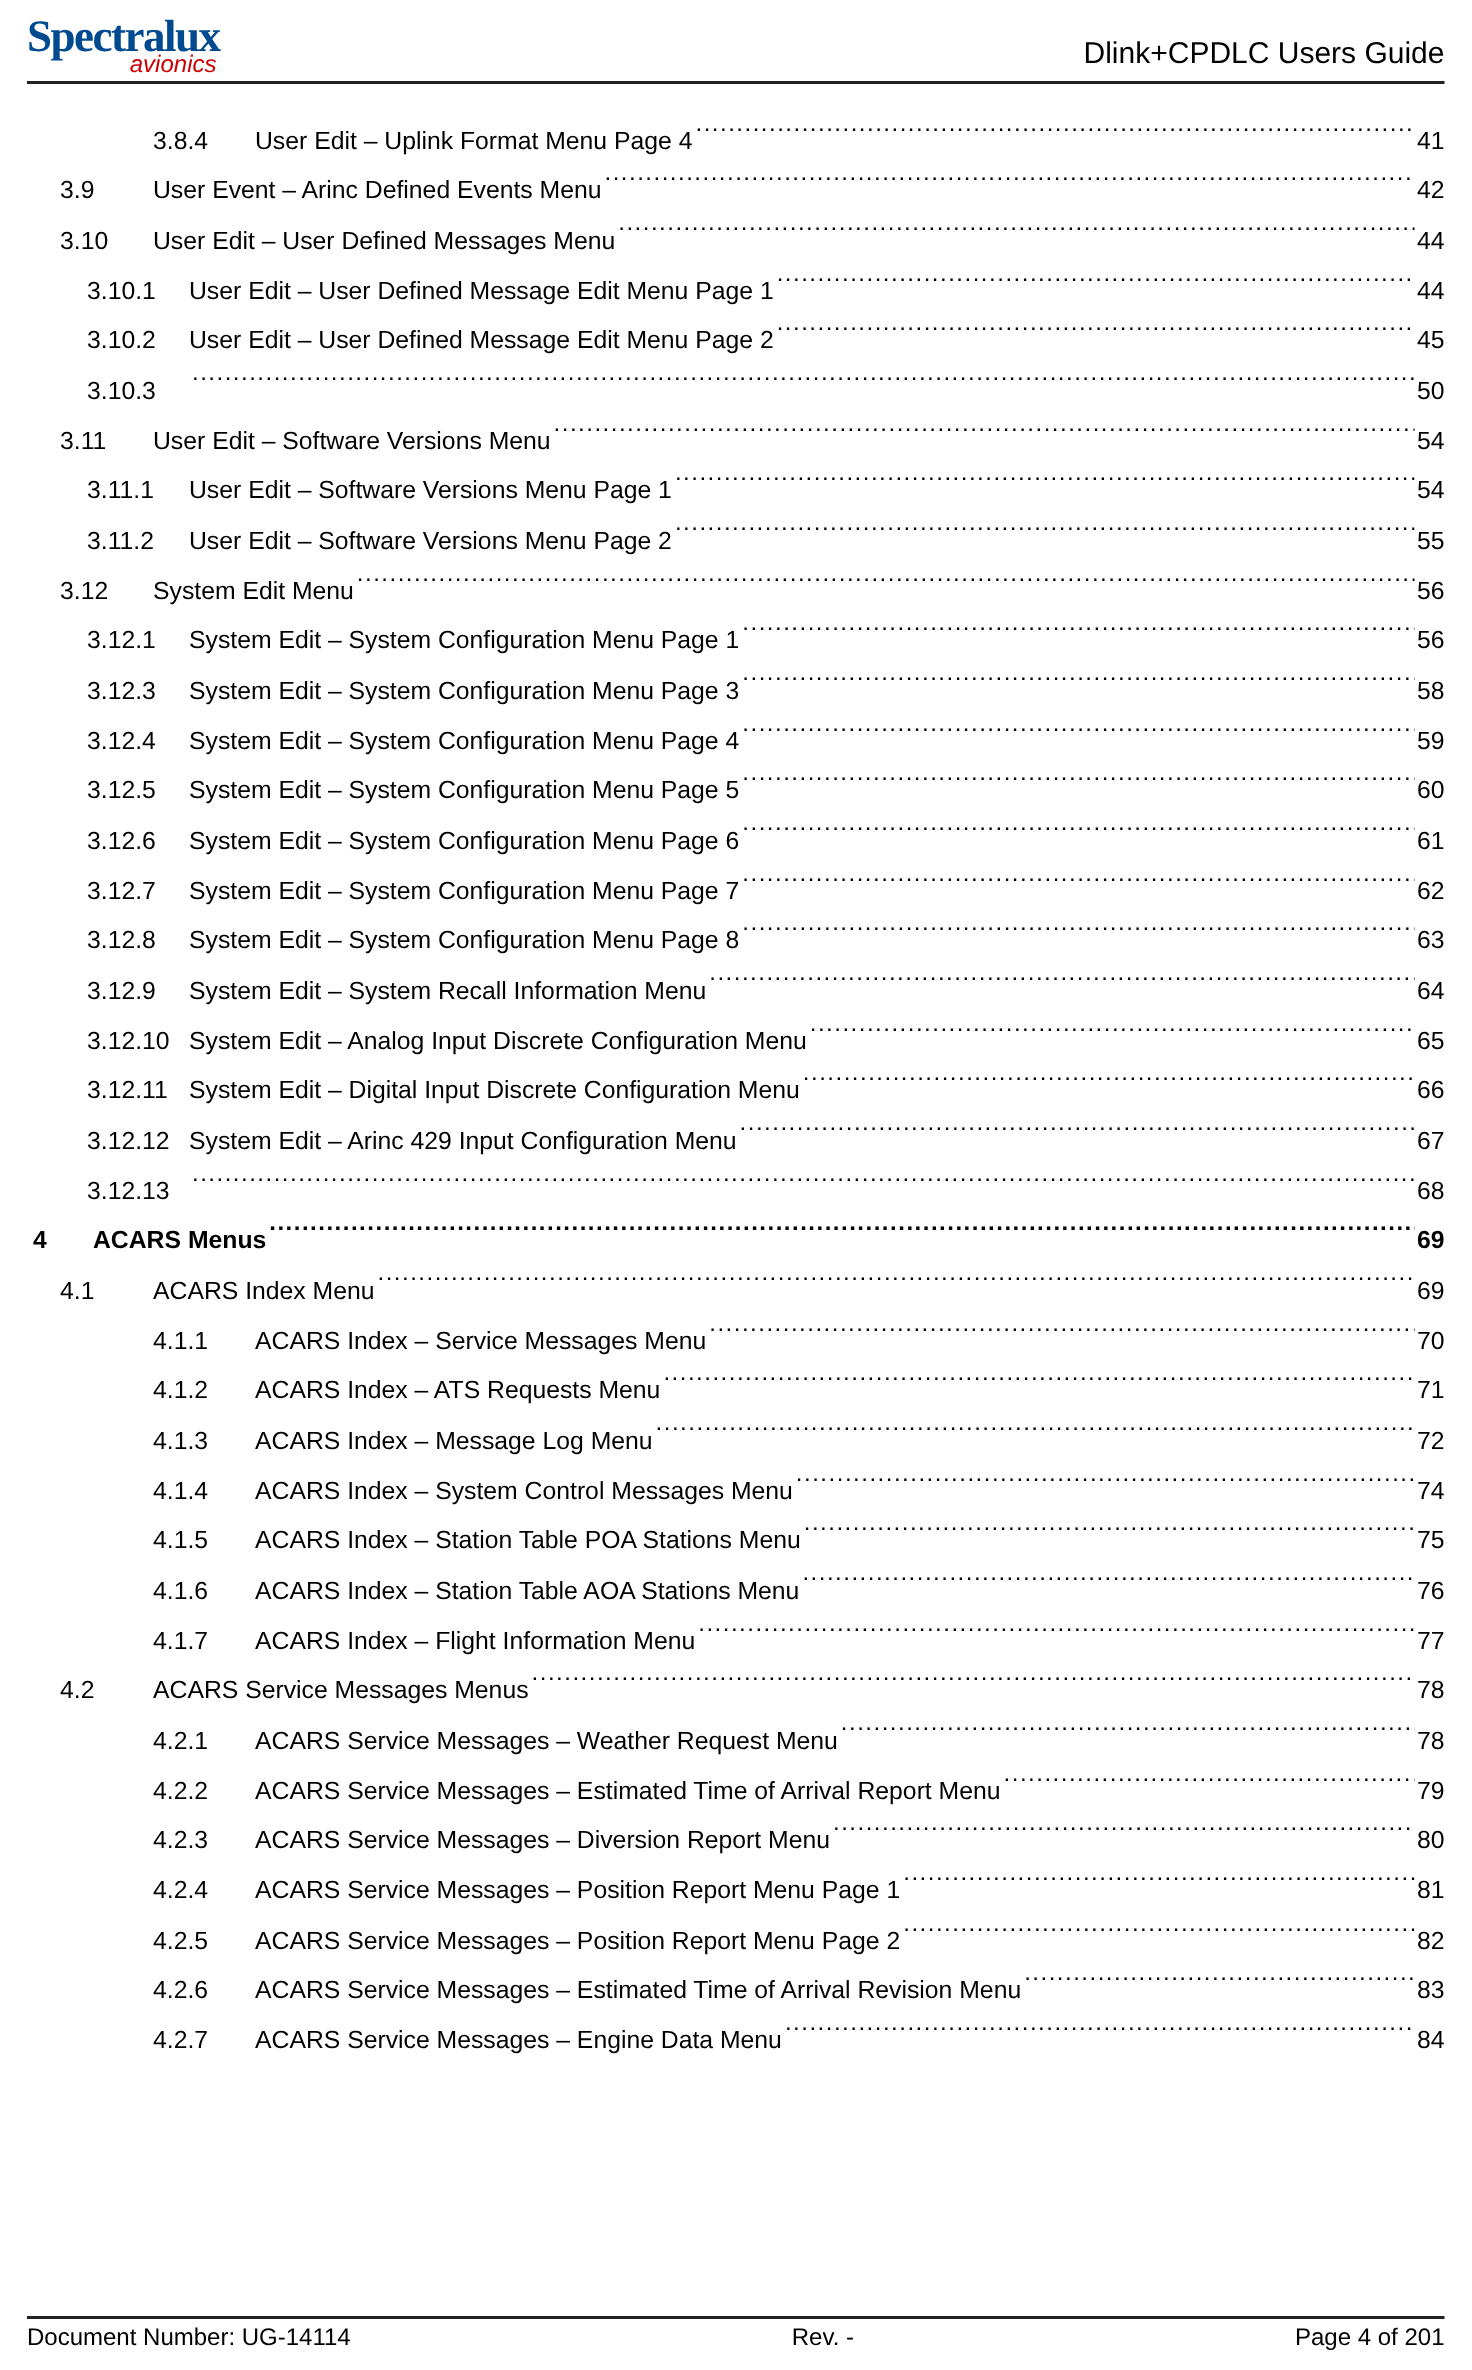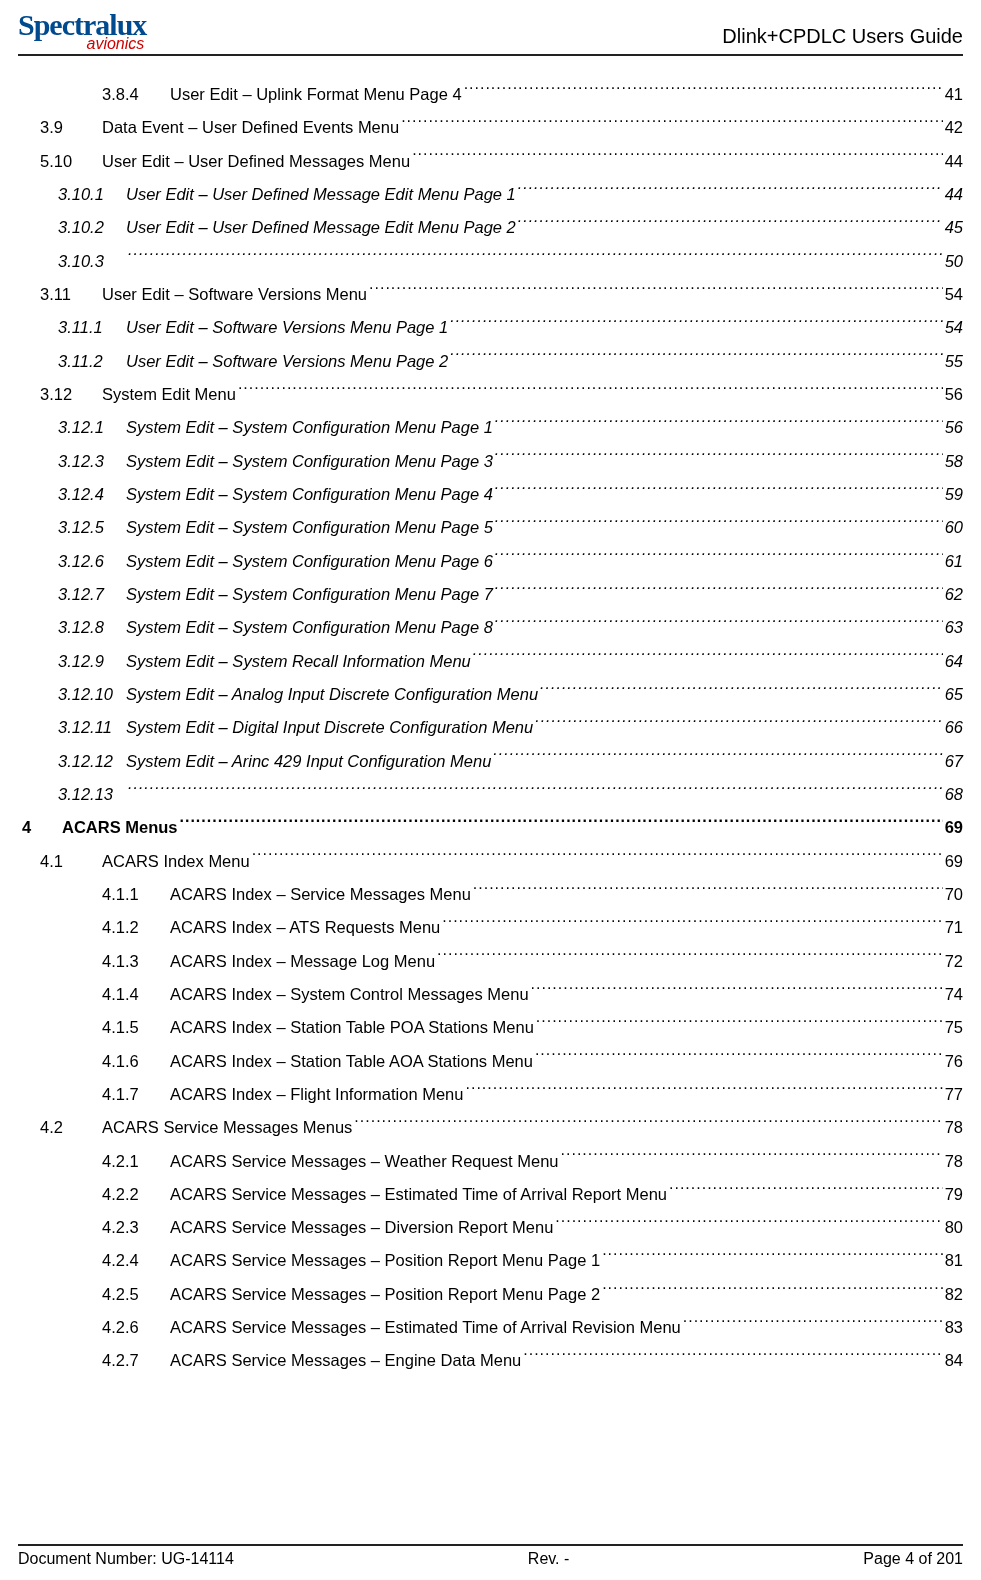--- a/index.html
+++ b/index.html
@@ -80,21 +80,21 @@
     bottom: 0;
     letter-spacing: 1px;
     color: #000;
     font-size: 16px;
   }
   .toc .page { flex: 0 0 auto; padding: 0; height: auto; width: auto; }
 
   
   .lvl0 { padding-left: 0; font-weight: bold; }
   .lvl1 { padding-left: 18px; }
-  .lvl2 { padding-left: 36px; font-style: italic; }
+  .lvl2 { padding-left: 36px; }
   .lvl3 { padding-left: 36px; }
 
   
   .lvl0 .num { min-width: 40px; }
   .lvl1 .num { min-width: 62px; }
   .lvl2 .num { min-width: 68px; }
   .lvl3 .num { min-width: 68px; margin-left: 44px; }
 
   
   .footer {
@@ -124,26 +124,26 @@
 
   <div class="toc" id="toc">
       <div class="entry lvl3">
         <span class="num">3.8.4</span>
         <span class="name">User Edit – Uplink Format Menu Page 4</span>
         <span class="leader"></span>
         <span class="page">41</span>
       </div>
       <div class="entry lvl1">
         <span class="num">3.9</span>
-        <span class="name">Data Event – User Defined Events Menu</span>
+        <span class="name">User Event – Arinc Defined Events Menu</span>
         <span class="leader"></span>
         <span class="page">42</span>
       </div>
       <div class="entry lvl1">
-        <span class="num">5.10</span>
+        <span class="num">3.10</span>
         <span class="name">User Edit – User Defined Messages Menu</span>
         <span class="leader"></span>
         <span class="page">44</span>
       </div>
       <div class="entry lvl2">
         <span class="num">3.10.1</span>
         <span class="name">User Edit – User Defined Message Edit Menu Page 1</span>
         <span class="leader"></span>
         <span class="page">44</span>
       </div>

